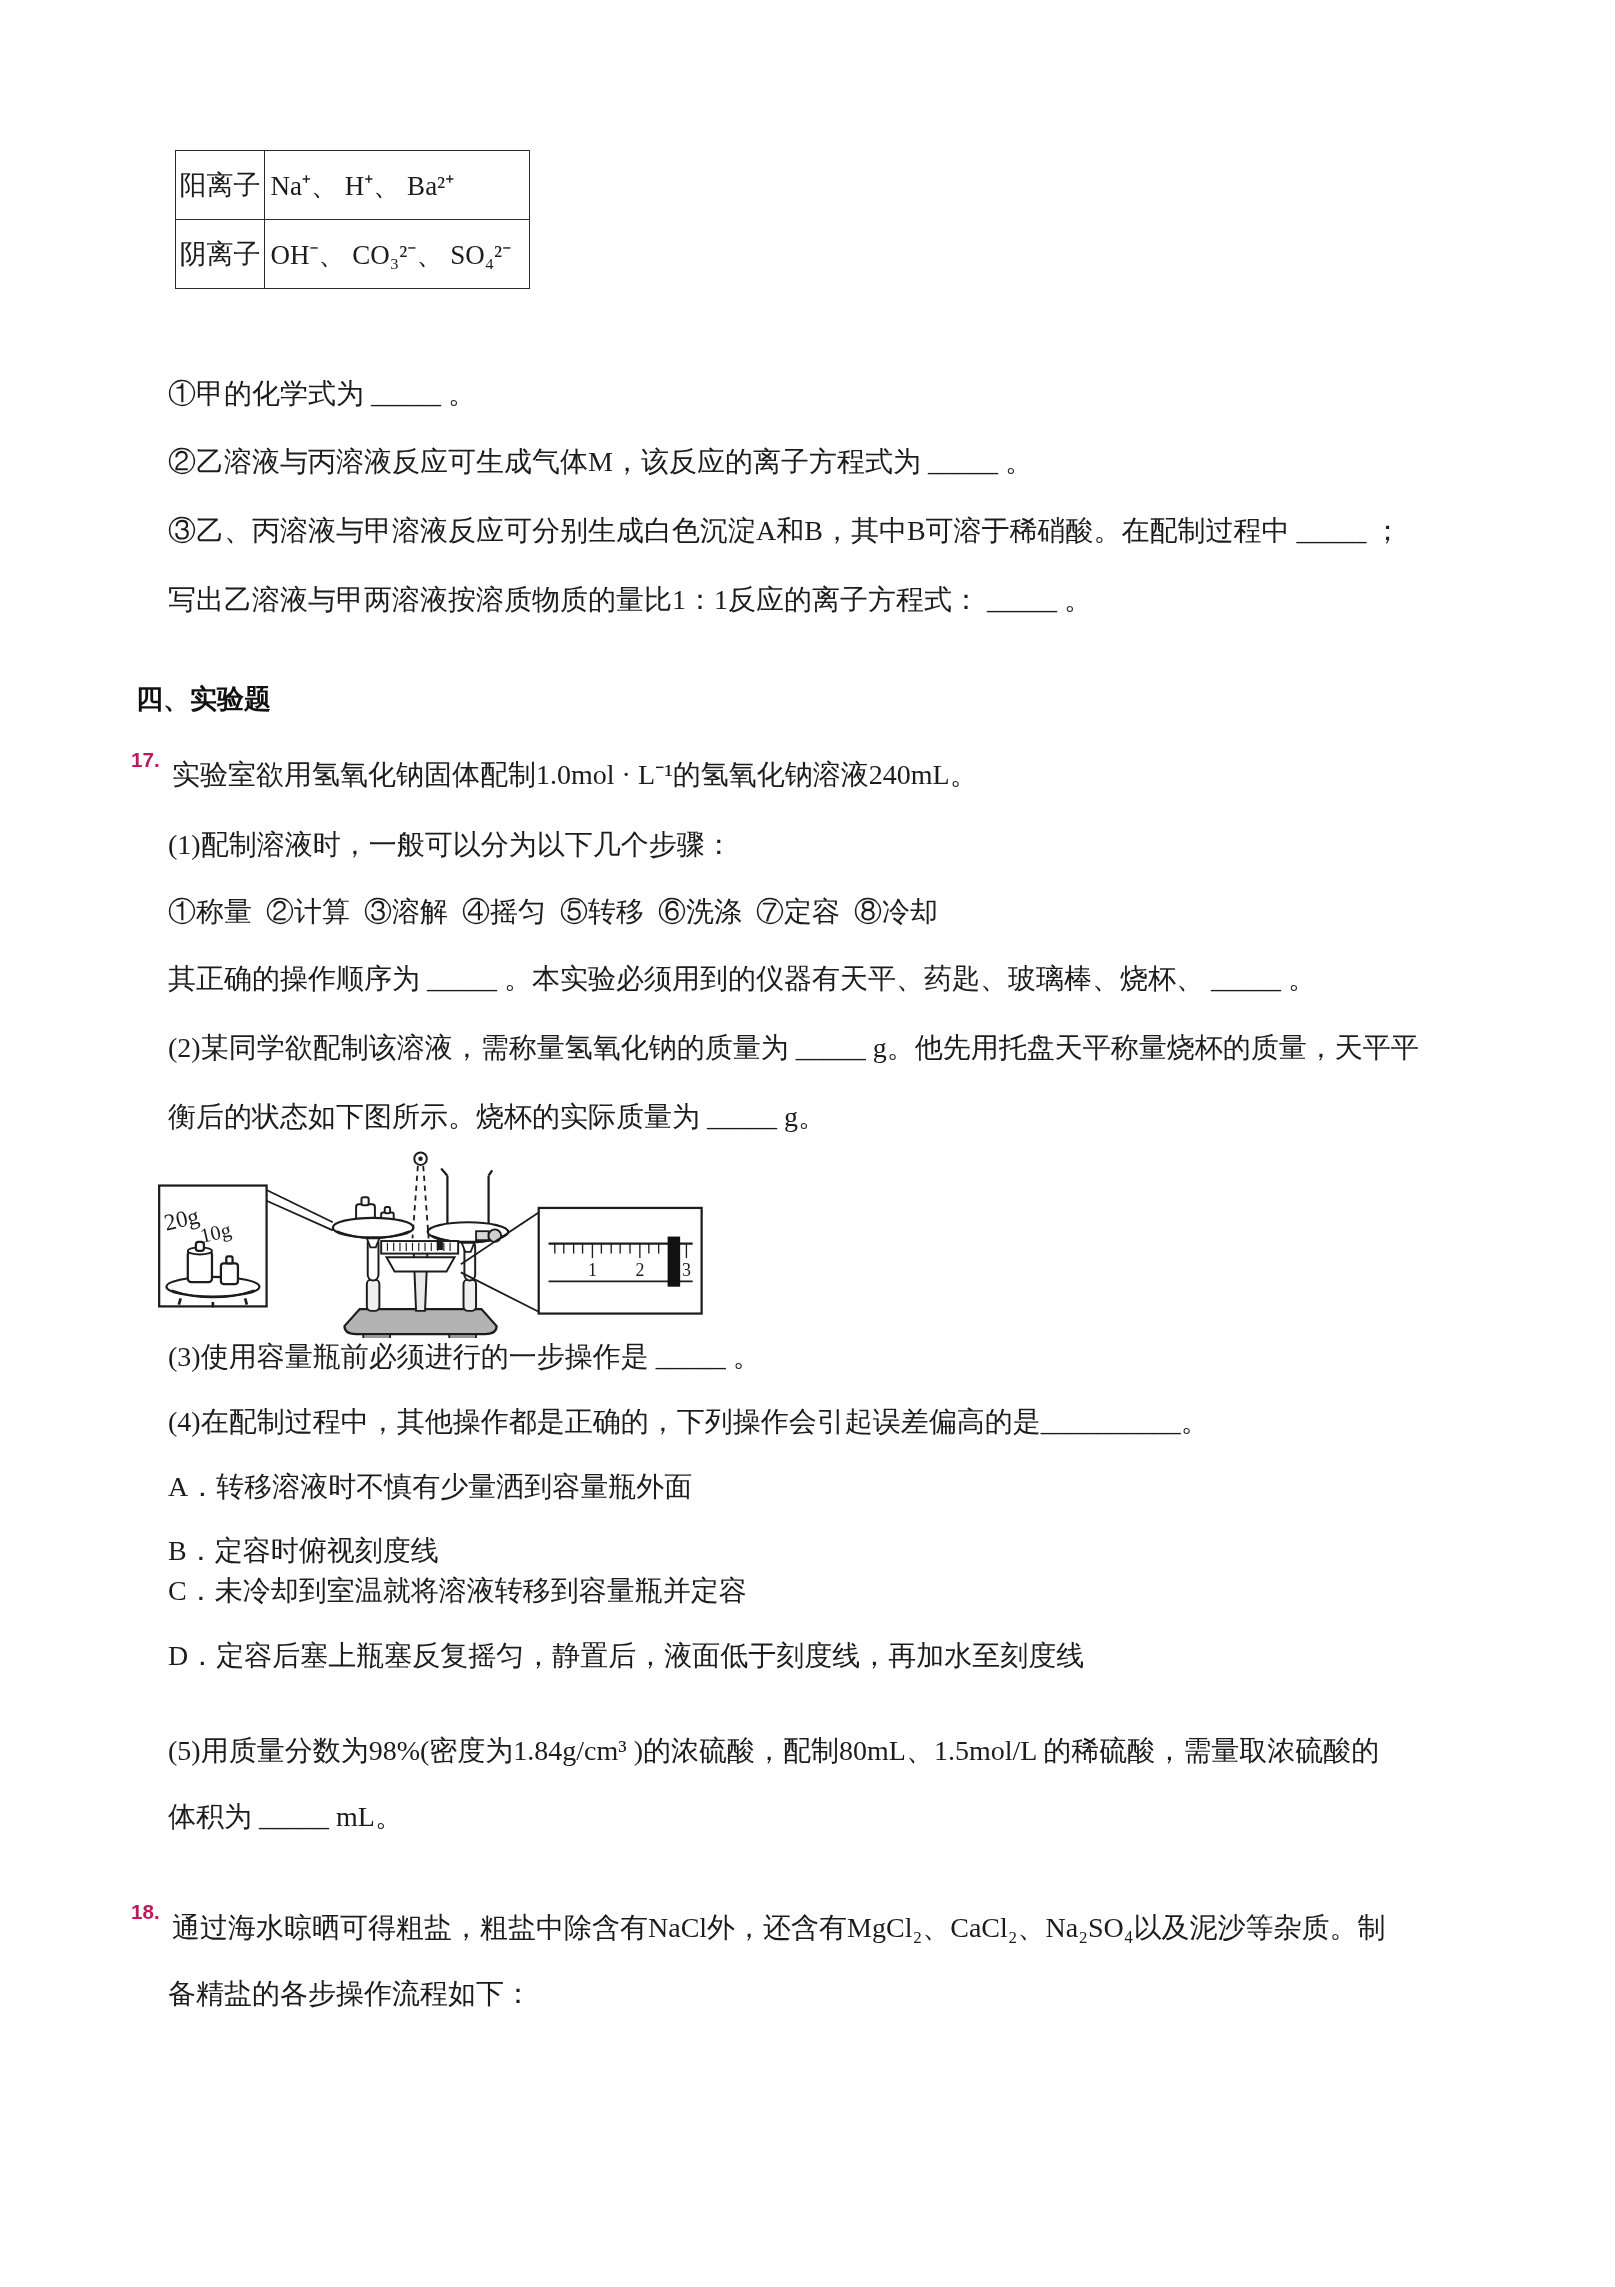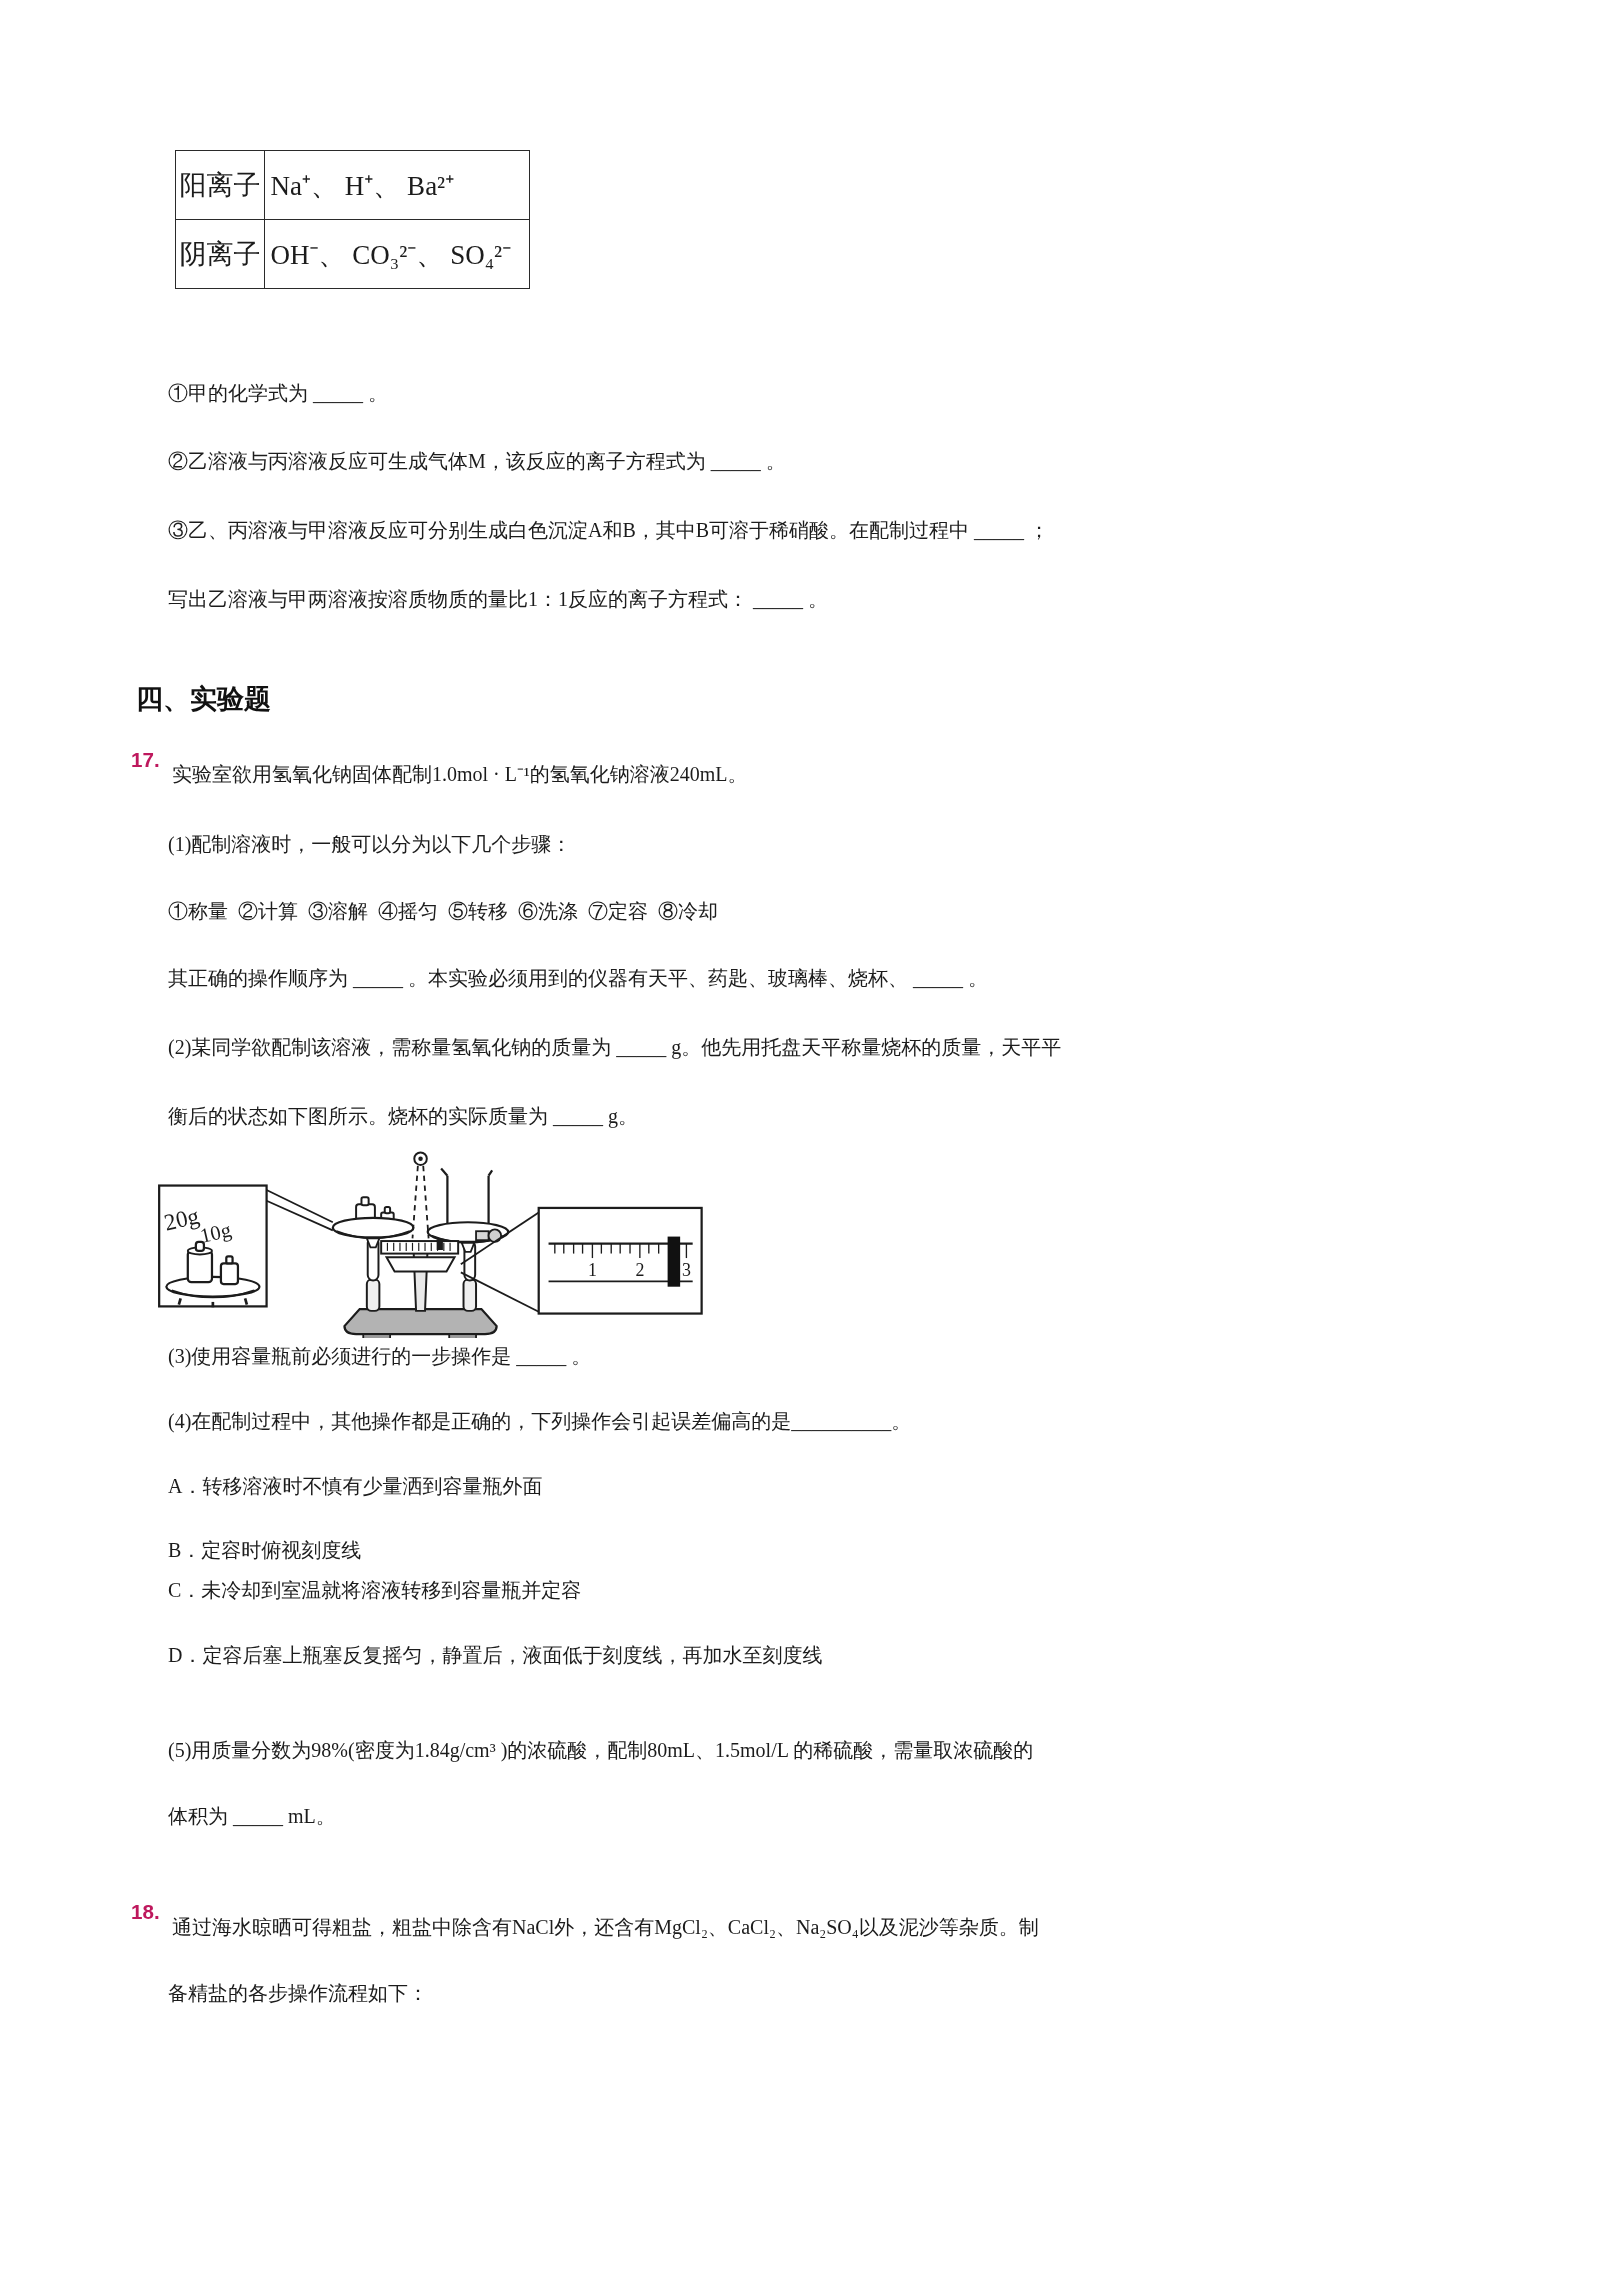--- a/index.html
+++ b/index.html
@@ -8,21 +8,21 @@
     position:relative;
     width:1616px; height:2287px;
     background:#ffffff;
     font-family:"Liberation Serif", serif;
     color:#1c1c1c;
     overflow:hidden;
   }
   .line {
     position:absolute;
     left:168px;
-    font-size:20px;
+    font-size:28px;
     line-height:39px;
     white-space:pre;
     color:#1c1c1c;
   }
   .section-title {
     position:absolute;
     left:136px;
     font-size:27px;
     font-weight:bold;
     font-family:"Liberation Sans", sans-serif;

